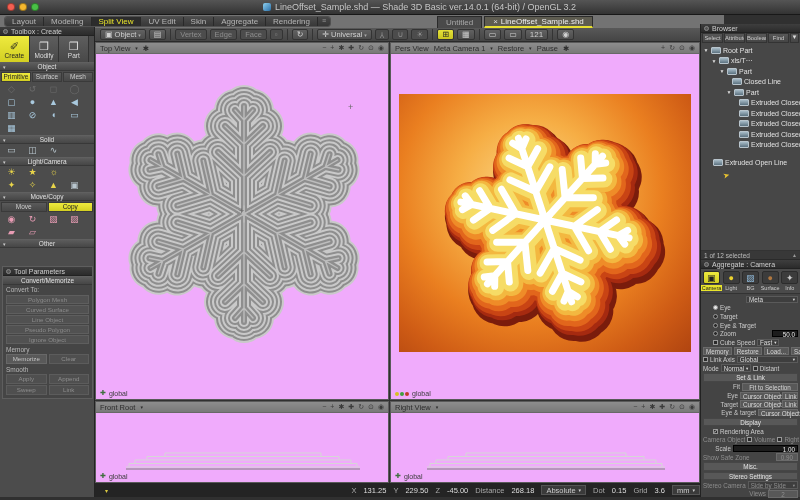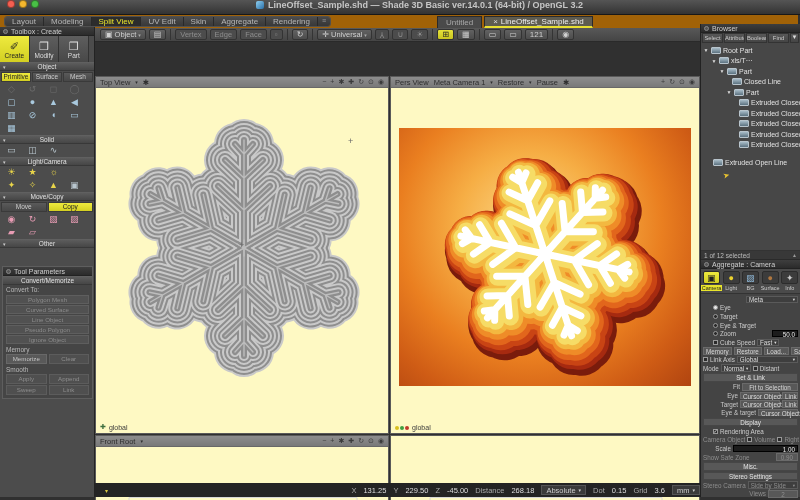--- a/index.html
+++ b/index.html
@@ -2,29 +2,29 @@
 <html><head>
 <meta charset="utf-8">
 <style>
   * { box-sizing: border-box; margin: 0; padding: 0; }
   html,body { width: 800px; height: 500px; overflow: hidden; }
   body { position: relative; background: #303030; font-family: "Liberation Sans", sans-serif; color: #ccc; }
 
   
   .titlebar { position:absolute; left:0; top:0; width:800px; height:15px;
     background: linear-gradient(#555, #333); border-bottom:1px solid #181818;
-    display:flex; align-items:flex-start;font-weight:bold; }
+    display:flex; align-items:center; }
   .lights { display:flex; gap:4px; padding-left:7px; }
   .light { width:8px; height:8px; border-radius:50%; border:1px solid rgba(0,0,0,.35); }
   .light.red{ background:#f55f51;} .light.yel{background:#f5b72e;} .light.grn{background:#49c046;}
   .wtitle { flex:1; text-align:center; font-size:9px; color:#c6c6c6; display:flex; justify-content:center; align-items:center; gap:4px; }
   .app-icon { width:8px; height:8px; border-radius:2px; background:linear-gradient(135deg,#8fd0f0,#2a6fa8); display:inline-block; }
 
   
-  .striprow { position:absolute; left:0; top:15px; width:798px; height:13px; background:#a16207; }
+  .striprow { position:absolute; left:0; top:15px; width:724px; height:13px; background:#737373; }
   .ws-tabs { position:absolute; left:4px; top:1px; display:flex; border:1px solid #505050; border-radius:3px; overflow:hidden; height:11px; }
   .ws-tab { font-size:8px; line-height:10px; color:#b5b5b5; padding:0 7px; background:linear-gradient(#4c4c4c,#383838); border-right:1px solid #292929; white-space:nowrap; }
   .ws-tab.active { color:#e8e42c; background:#2c2c2c; }
   .ws-extra { font-size:7px; color:#999; padding:0 4px; background:linear-gradient(#484848,#363636); }
   .doc-tabs { position:absolute; left:437px; top:1px; display:flex; align-items:flex-end; height:12px; }
   .doc-tab { font-size:8px; line-height:11px; color:#a8a8a8; background:#4a4a4a; padding:0 8px; margin-right:2px; height:12px; border:1px solid #2a2a2a; border-bottom:none; }
   .doc-tab.active { background:#5e5c50; color:#eee; border-bottom:2px solid #e8e030; display:flex; align-items:center; gap:3px; }
   .doc-tab .close { color:#ddd; font-size:8px; }
 
   
@@ -60,21 +60,21 @@
   .ic.sun { color:#e8d44a; } .ic.steel { color:#b9c6ce; }
 
   .toolparams { position:absolute; left:2px; top:239px; width:91px; border:1px solid #5e5e5e; background:#454545; padding-bottom:2px; }
   .tp-label { font-size:6.5px; color:#b8b8b8; padding:1px 3px; }
   .tp-btn { display:block; margin:1px 3px; text-align:center; font-size:6.2px; line-height:7px; color:#8b8b8b; background:#515151; border:1px solid #5e5e5e; }
   .tp-row { display:flex; gap:2px; padding:0 3px; margin-bottom:1px; }
   .tp-b2 { flex:1; text-align:center; font-size:6.2px; line-height:8px; background:#595959; border:1px solid #686868; color:#c4c4c4; }
   .tp-b2.dis { color:#8a8a8a; background:#4f4f4f; border-color:#5c5c5c; }
 
   
-  .vp { position:absolute; background:#fef9c3; border:1px solid #5a5a5a;margin-top:34px; }
+  .vp { position:absolute; background:#f0abfc; border:1px solid #5a5a5a; }
   #vp-top   { left:95px;  top:42px;  width:294px; height:358px; }
   #vp-pers  { left:390px; top:42px;  width:310px; height:358px; }
   #vp-front { left:95px;  top:401px; width:294px; height:82px; }
   #vp-right { left:390px; top:401px; width:310px; height:82px; }
   .vp-hdr { height:11px; background:linear-gradient(#8d8d8d,#797979); border-bottom:1px solid #686868;
     display:flex; align-items:center; font-size:7.5px; color:#2d2d2d; padding:0 4px; gap:5px; white-space:nowrap; }
   .vp-hdr .caret { font-size:5px; }
   .vp-ctrl { margin-left:auto; display:flex; gap:4px; font-size:7px; color:#3a3a3a; }
   .vp-body { position:absolute; left:0; top:11px; right:0; bottom:0; overflow:hidden; }
   .global { position:absolute; bottom:2px; left:4px; font-size:7px; color:#3b3b3b; display:flex; gap:3px; align-items:center; }
@@ -477,20 +477,33 @@
       </g>
     </svg>
     <div class="global">
       <span class="ax">✚</span>
       <span>global</span>
     </div>
   </div>
 </div>
 
 <div class="vp" id="vp-right">
+  <div class="vp-hdr">
+    <span>Right View</span>
+    <span class="caret">▾</span>
+    <span class="vp-ctrl">
+      <span>−</span>
+      <span>+</span>
+      <span>✱</span>
+      <span>✚</span>
+      <span>↻</span>
+      <span>⊙</span>
+      <span>◉</span>
+    </span>
+  </div>
   <div class="vp-body">
     <svg width="308" height="70" viewBox="0 0 308 70">
       <g transform="translate(155,48)" stroke="#d6d6d6" stroke-width="1" fill="none">
         <path d="M-80,-8 H80 M-98,-4.5 H98 M-110,-1 H110 M-116,2.5 H116 M-119,6 H119
                  M-80,-8 V-5 M80,-8 V-5 M-98,-4.5 V-1.5 M98,-4.5 V-1.5 M-110,-1 V2 M110,-1 V2 M-116,2.5 V5.5 M116,2.5 V5.5"></path>
         <path d="M-119,8 H119" stroke="#7e7e7e"></path>
       </g>
     </svg>
     <div class="global">
       <span class="ax">✚</span>

